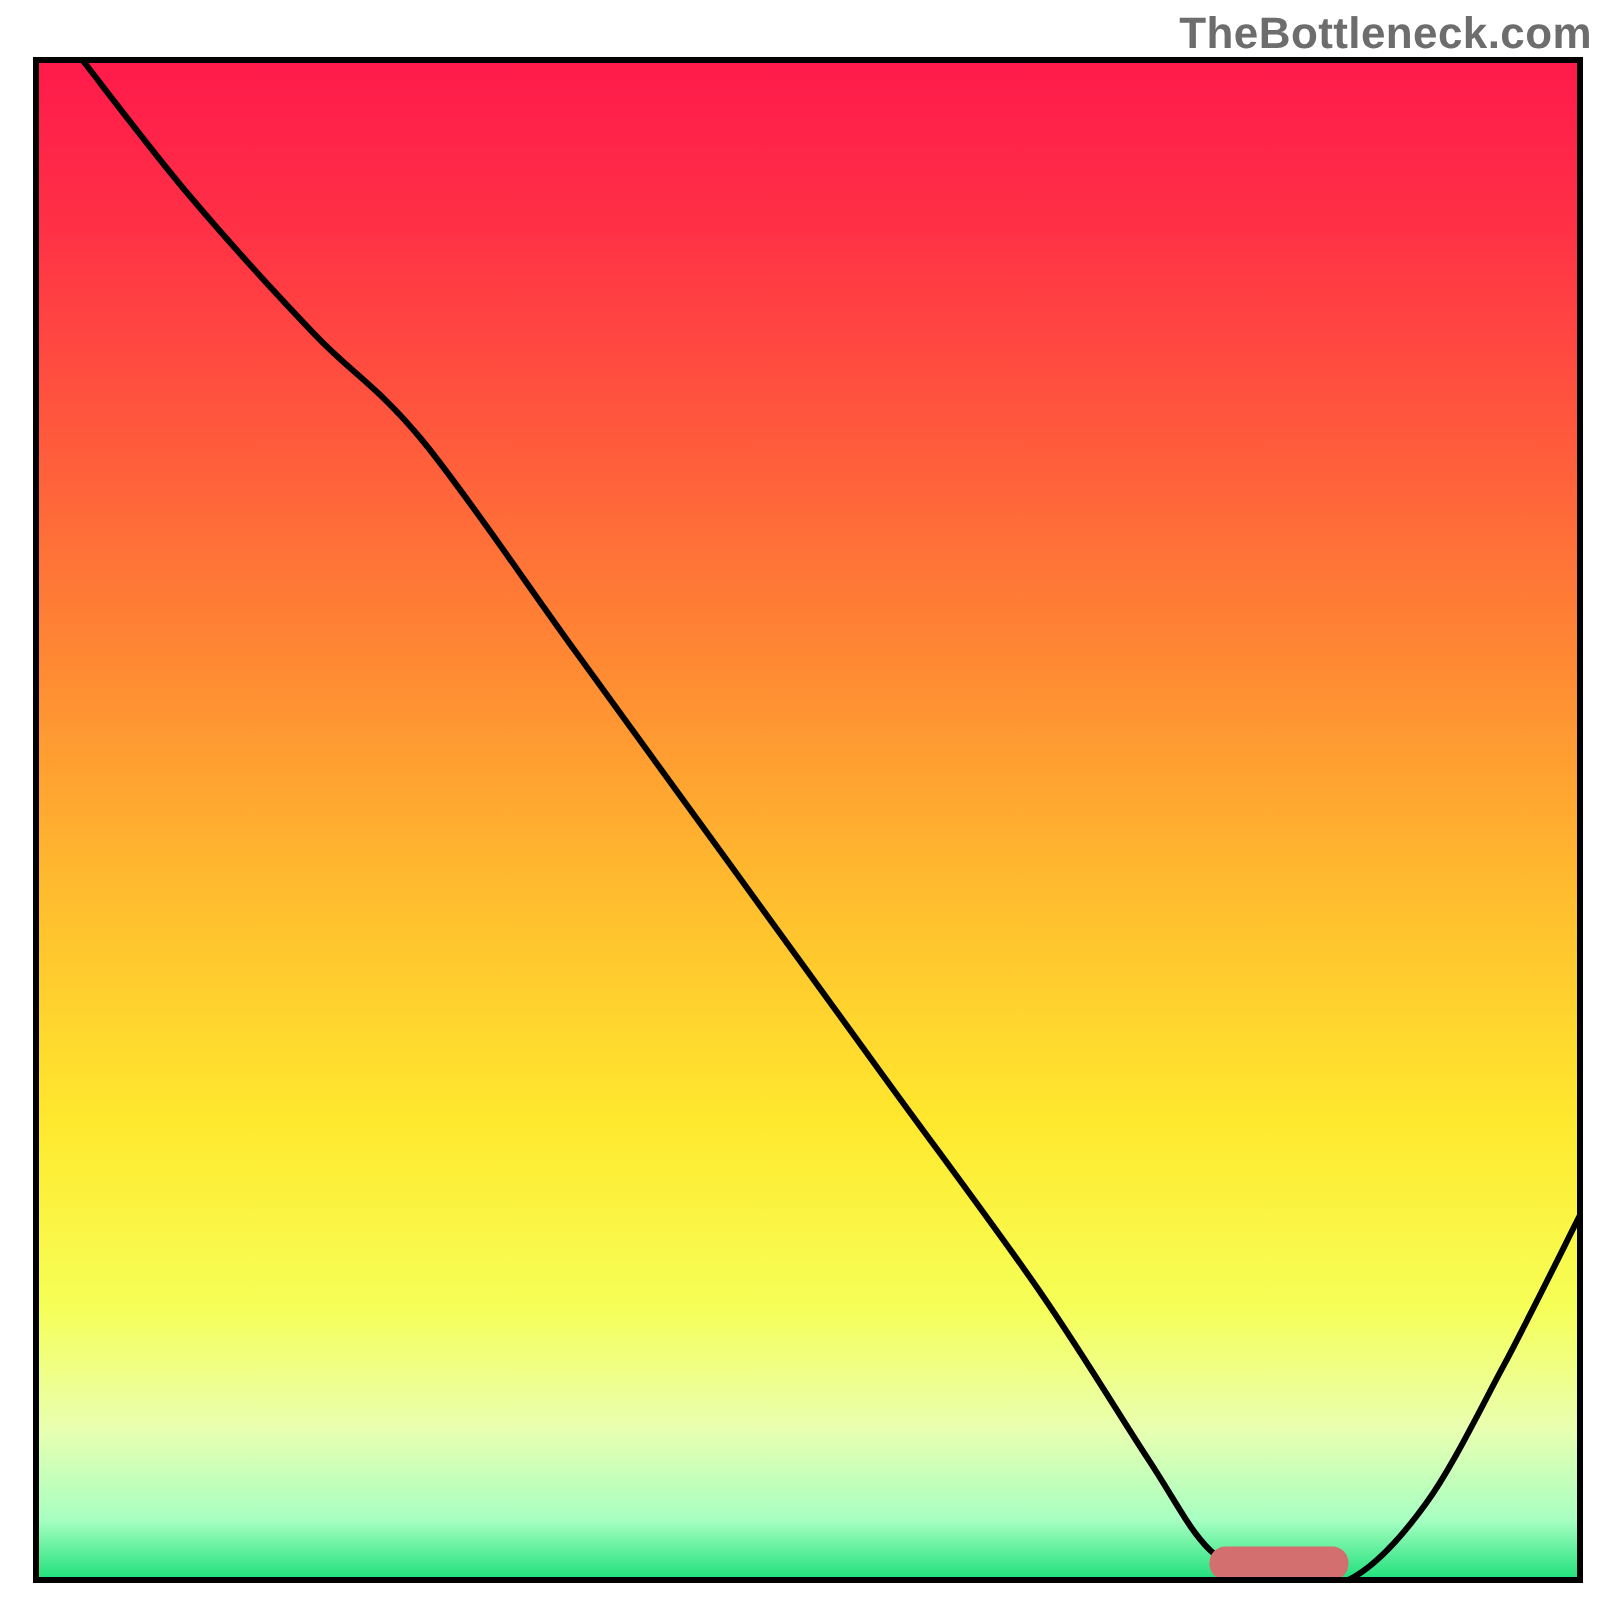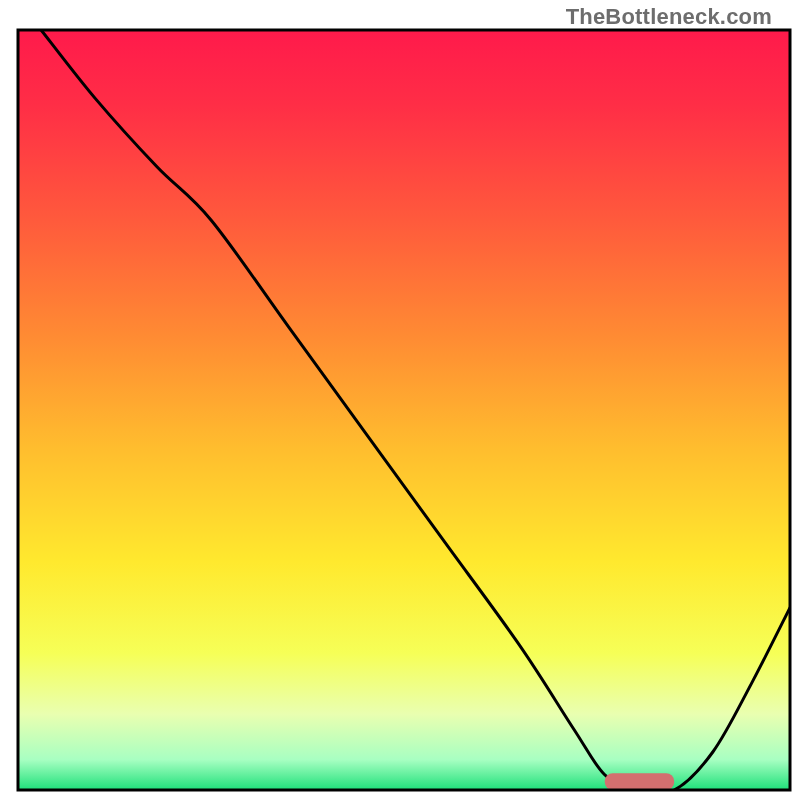--- a/index.html
+++ b/index.html
@@ -12,21 +12,21 @@
     font-family: Arial, Helvetica, sans-serif;
   }
   .wrap {
     position: relative;
     width: 800px;
     height: 800px;
   }
   .watermark {
     position: absolute;
     top: 4px;
-    right: 28px;
+    right: 4px;
     color: #6d6d6d;
     font-size: 22px;
     font-weight: 600;
     letter-spacing: 0.2px;
     user-select: none;
   }
   svg {
     display: block;
   }
 </style>

